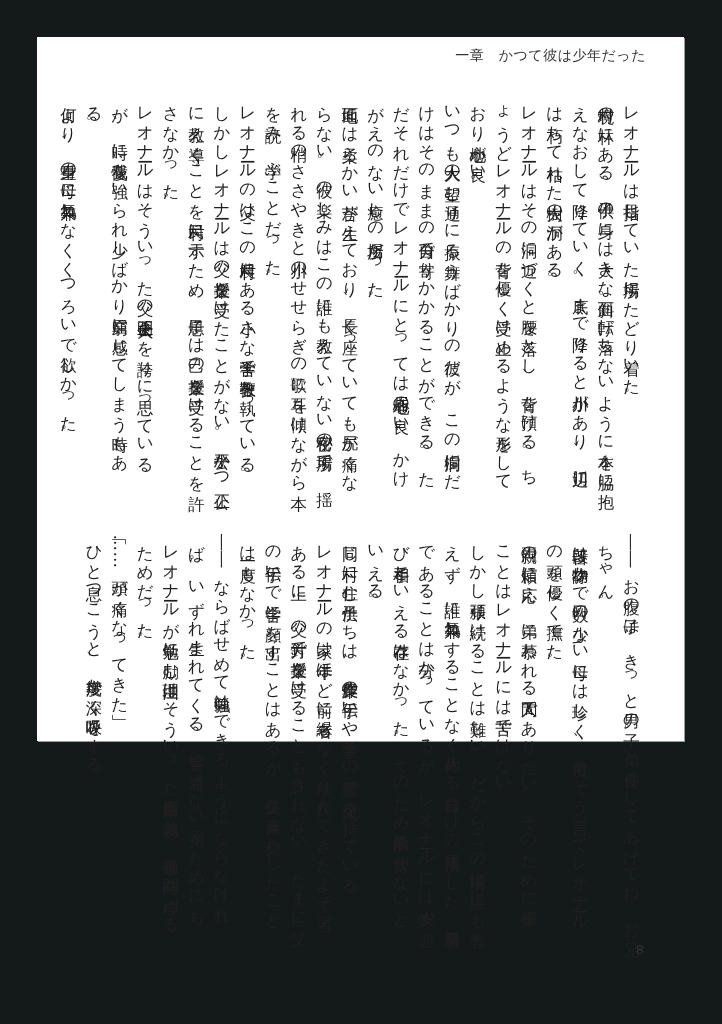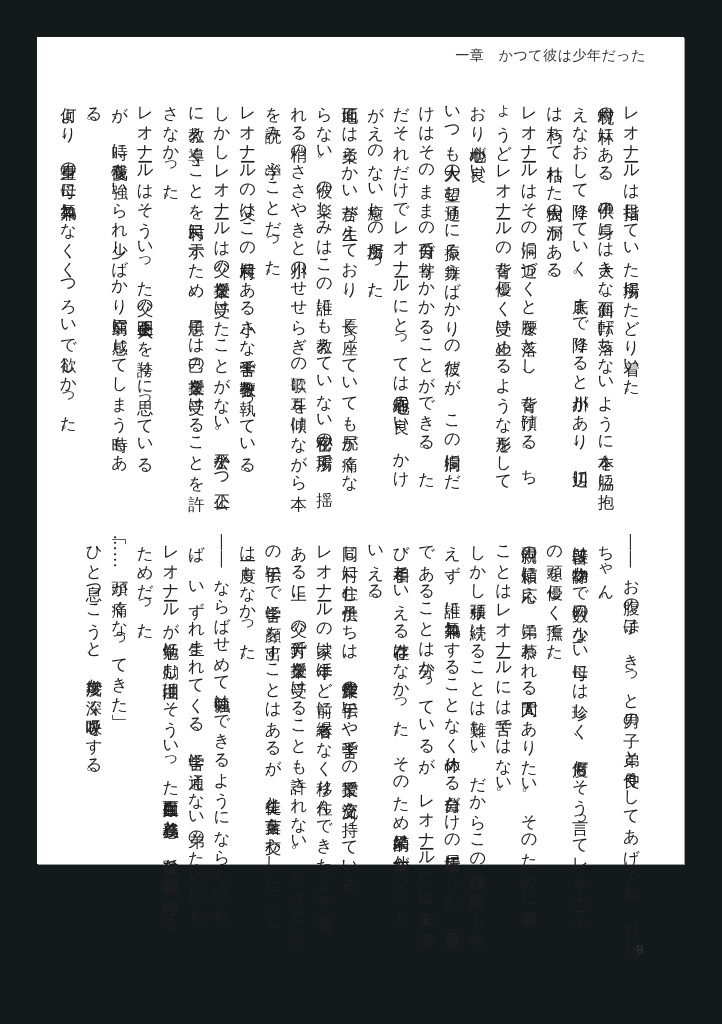--- a/index.html
+++ b/index.html
@@ -3,21 +3,21 @@
 <meta charset="utf-8">
 <style>
   html, body { margin: 0; padding: 0; }
   body {
     width: 722px; height: 1024px; overflow: hidden;
     background: #141a1a; position: relative;
     font-family: "DejaVu Serif", "Liberation Serif", serif;
   }
   .page {
     position: absolute; left: 37px; top: 37px;
-    width: 647px; height: 827px; background: #ffffff;
+    width: 647px; height: 704px; background: #ffffff;
     box-shadow: 1px 1px 0 #9a9a9a;
   }
   .running-head {
     position: absolute; right: 38px; top: 10px;
     font-size: 14px; color: #333; letter-spacing: 0.5px; white-space: pre;
   }
   .block {
     position: absolute;
     writing-mode: vertical-rl;
     -webkit-writing-mode: vertical-rl;

